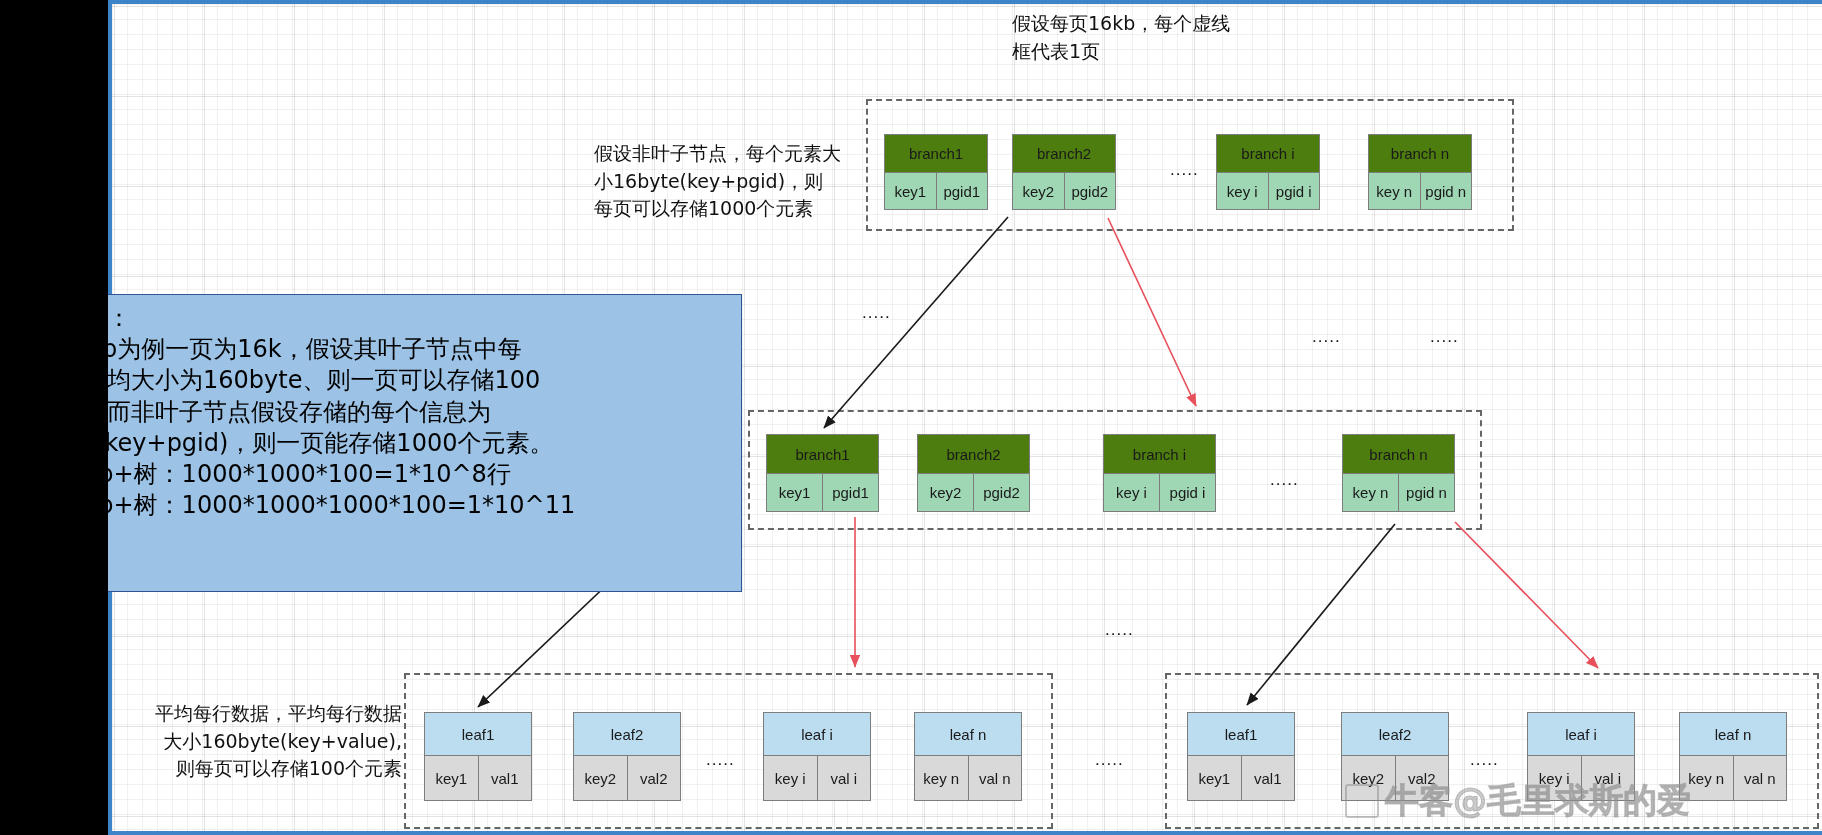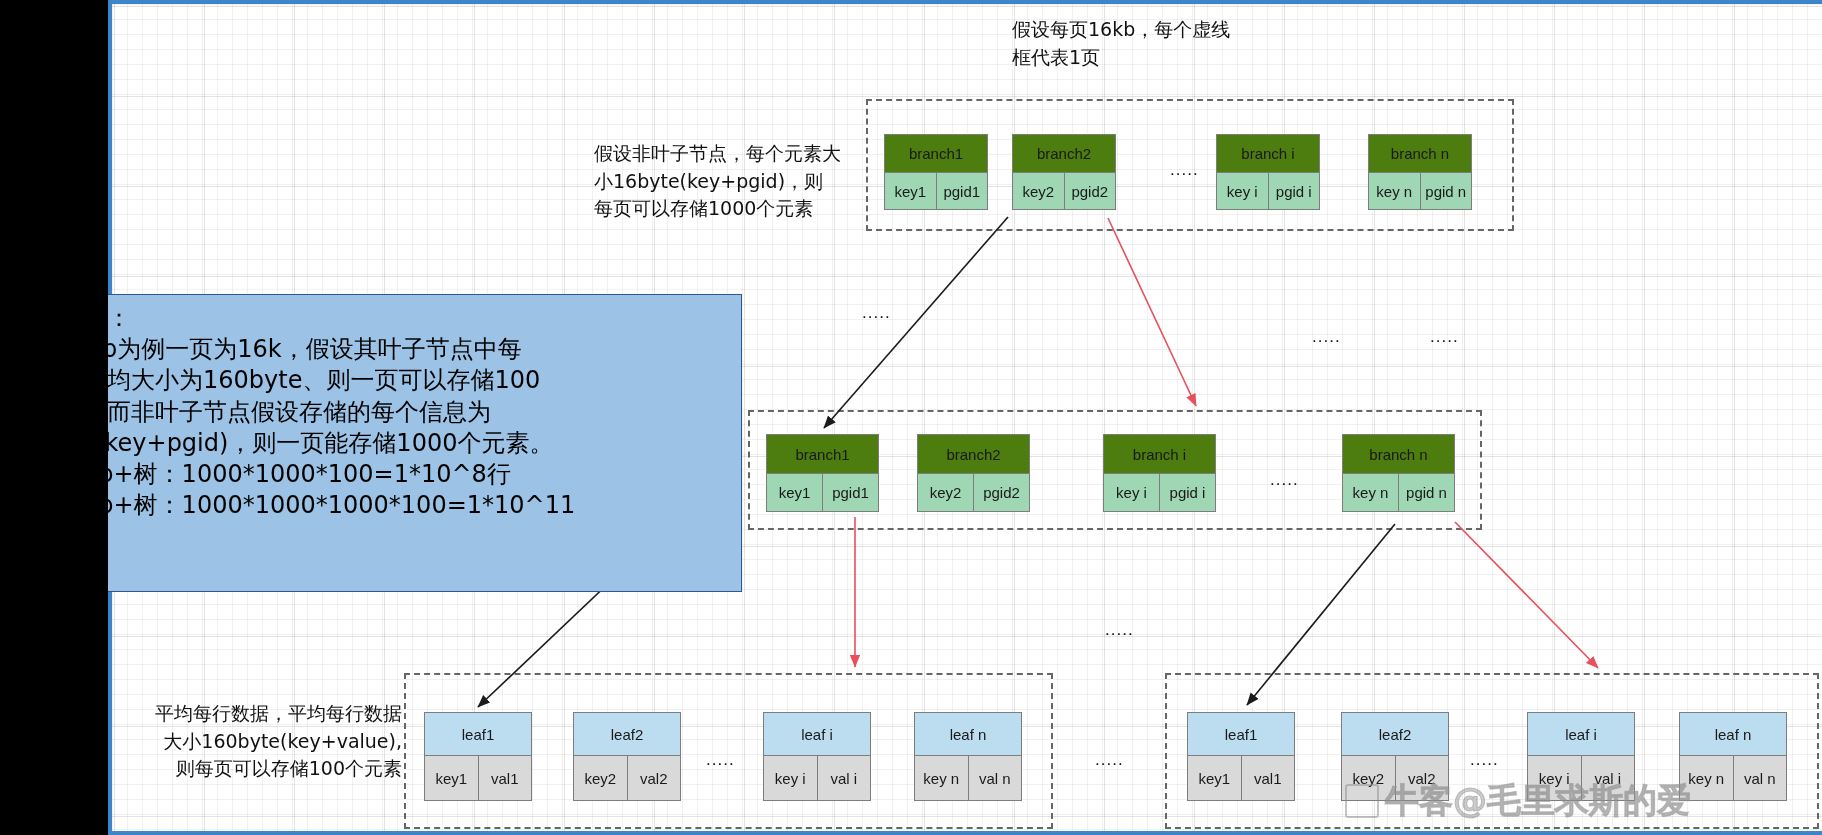--- a/index.html
+++ b/index.html
@@ -269,21 +269,21 @@
   </div>
 
   <div class="node leaf" style="left:1679px;top:712px;width:108px;">
     <div class="title" style="height:44px;">leaf n</div>
     <div class="cells">
       <div class="cell" style="height:45px;">key n</div>
       <div class="cell" style="height:45px;">val n</div>
     </div>
   </div>
 
-  <div class="note" style="left:1012px;top:16px;width:350px;">假设每页16kb，每个虚线
+  <div class="note" style="left:1012px;top:10px;width:350px;">假设每页16kb，每个虚线
 框代表1页</div>
 
   <div class="note" style="left:566px;top:140px;width:300px;margin-left:28px;">假设非叶子节点，每个元素大
 小16byte(key+pgid)，则
 每页可以存储1000个元素</div>
 
   <div class="note" style="left:106px;top:700px;width:296px;text-align:right;">平均每行数据，平均每行数据
 大小160byte(key+value),
 则每页可以存储100个元素</div>
 

